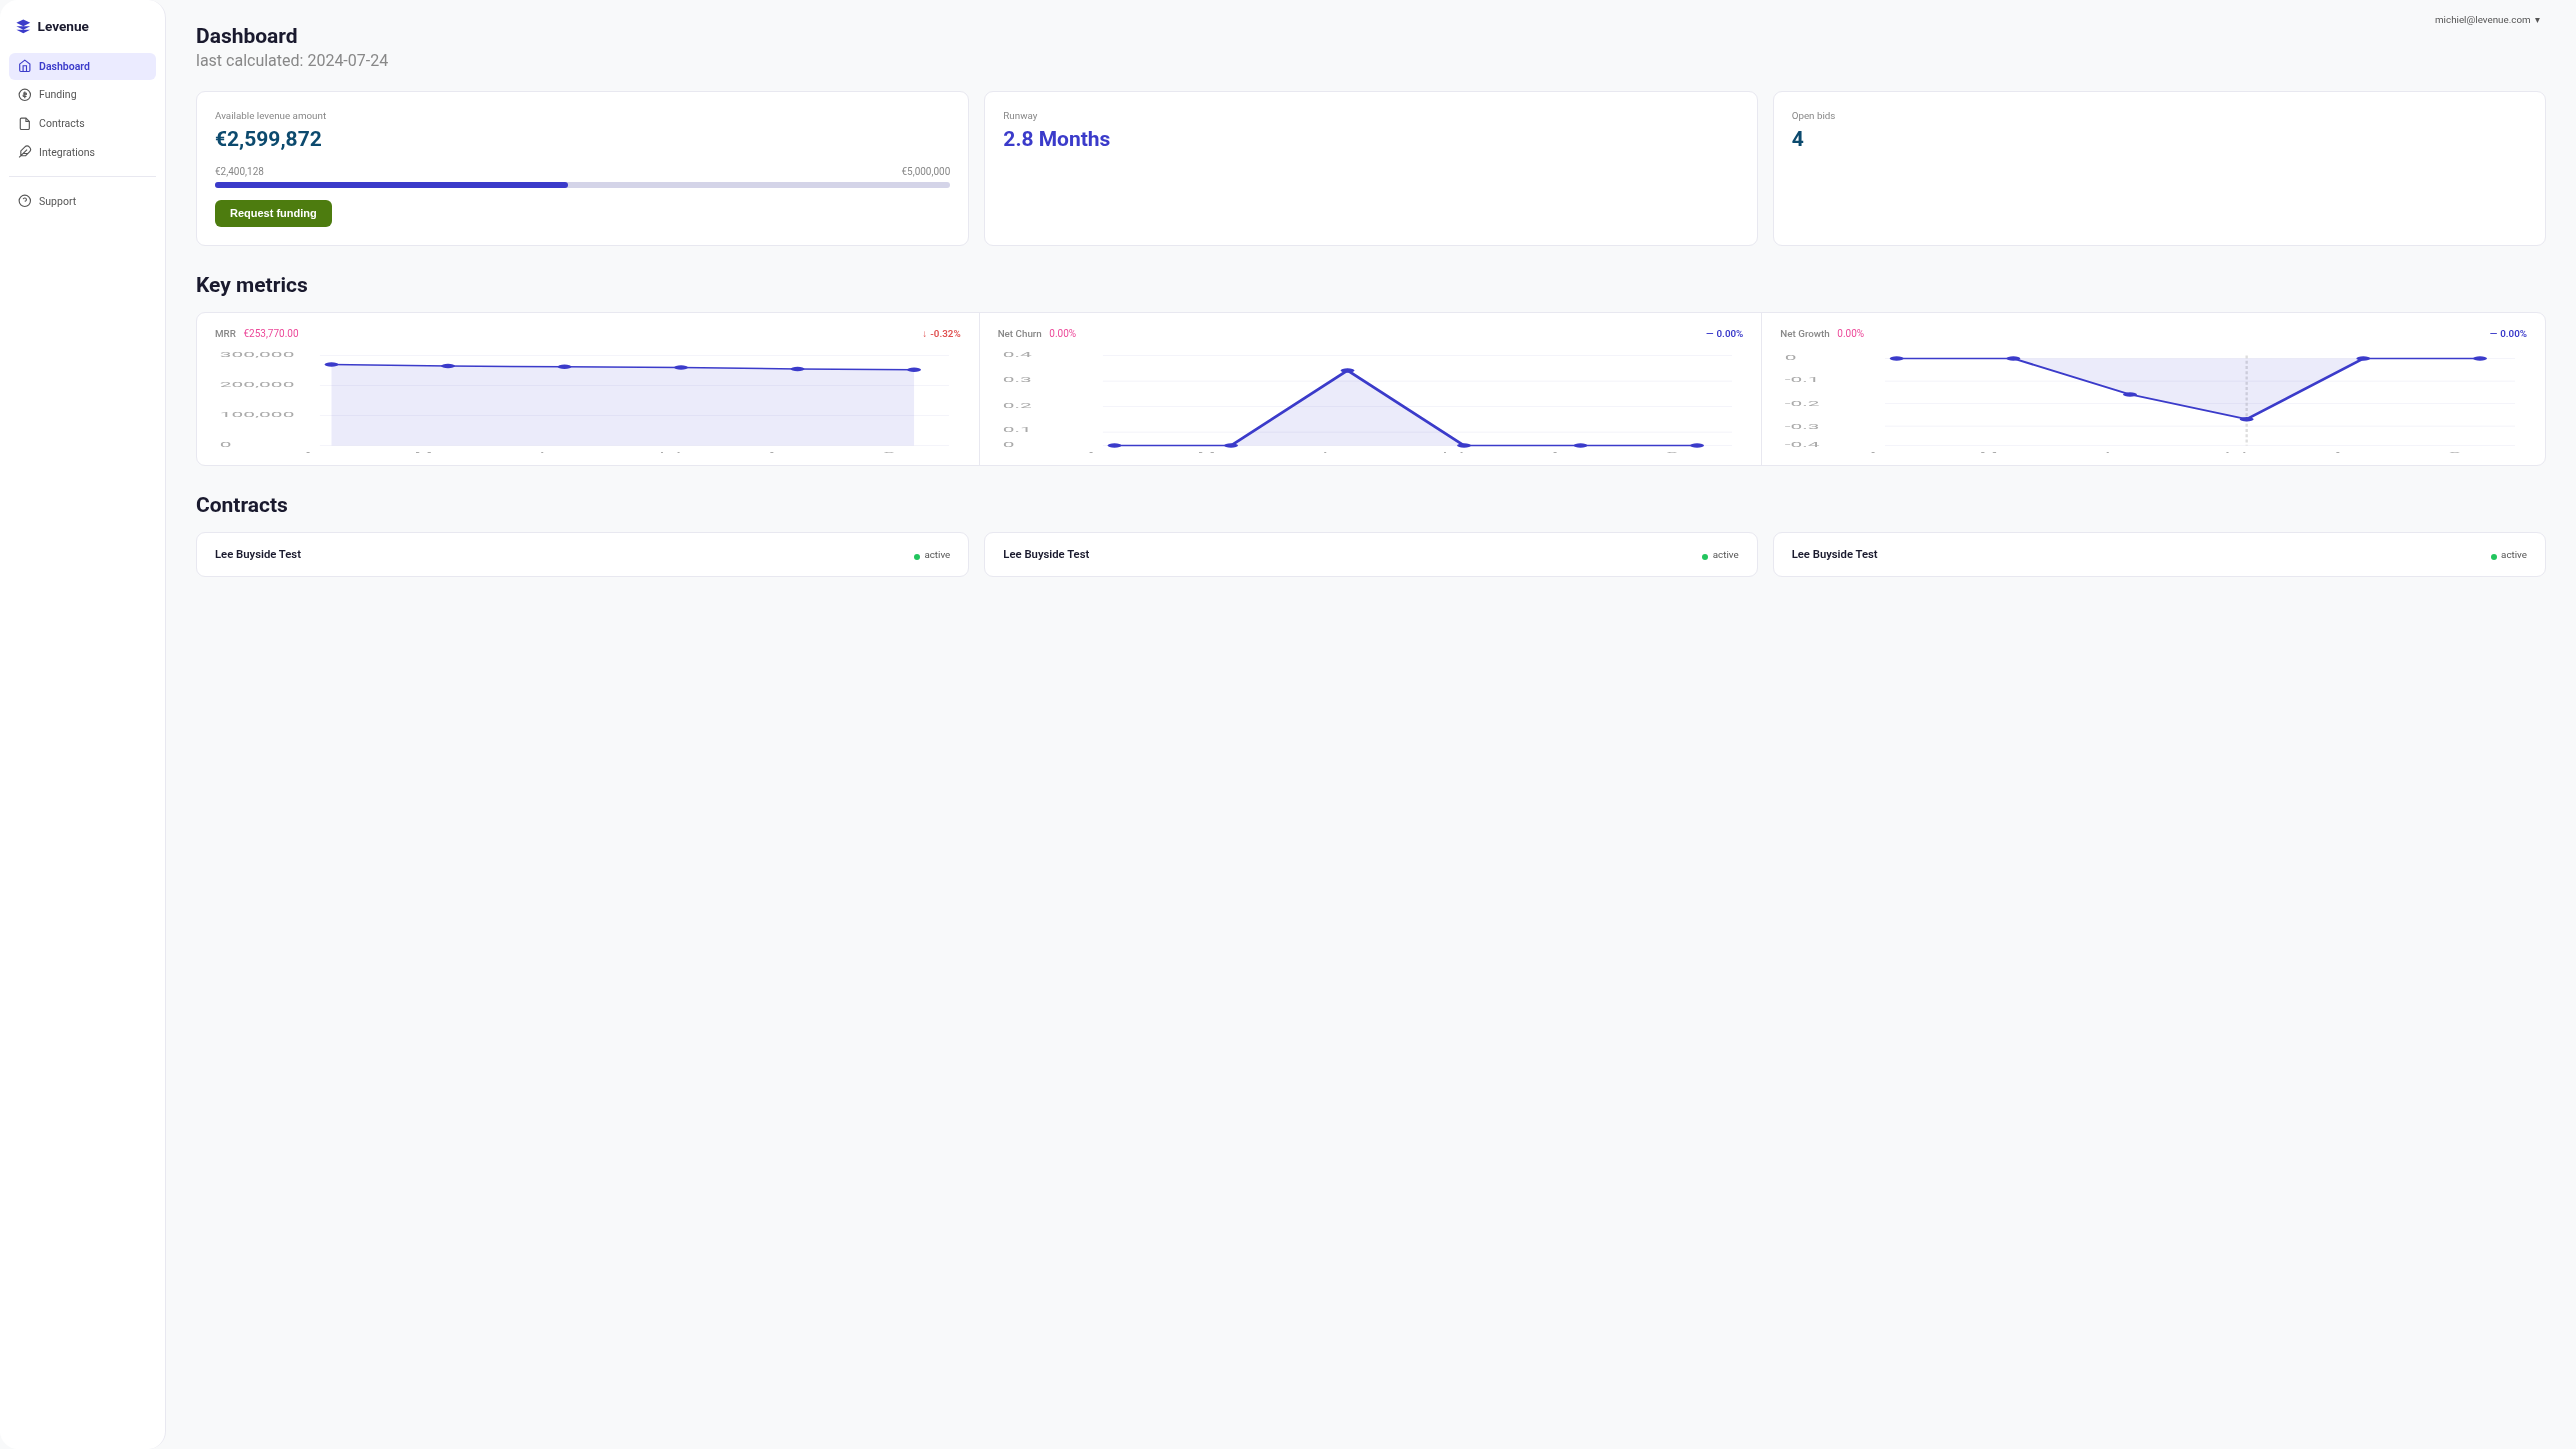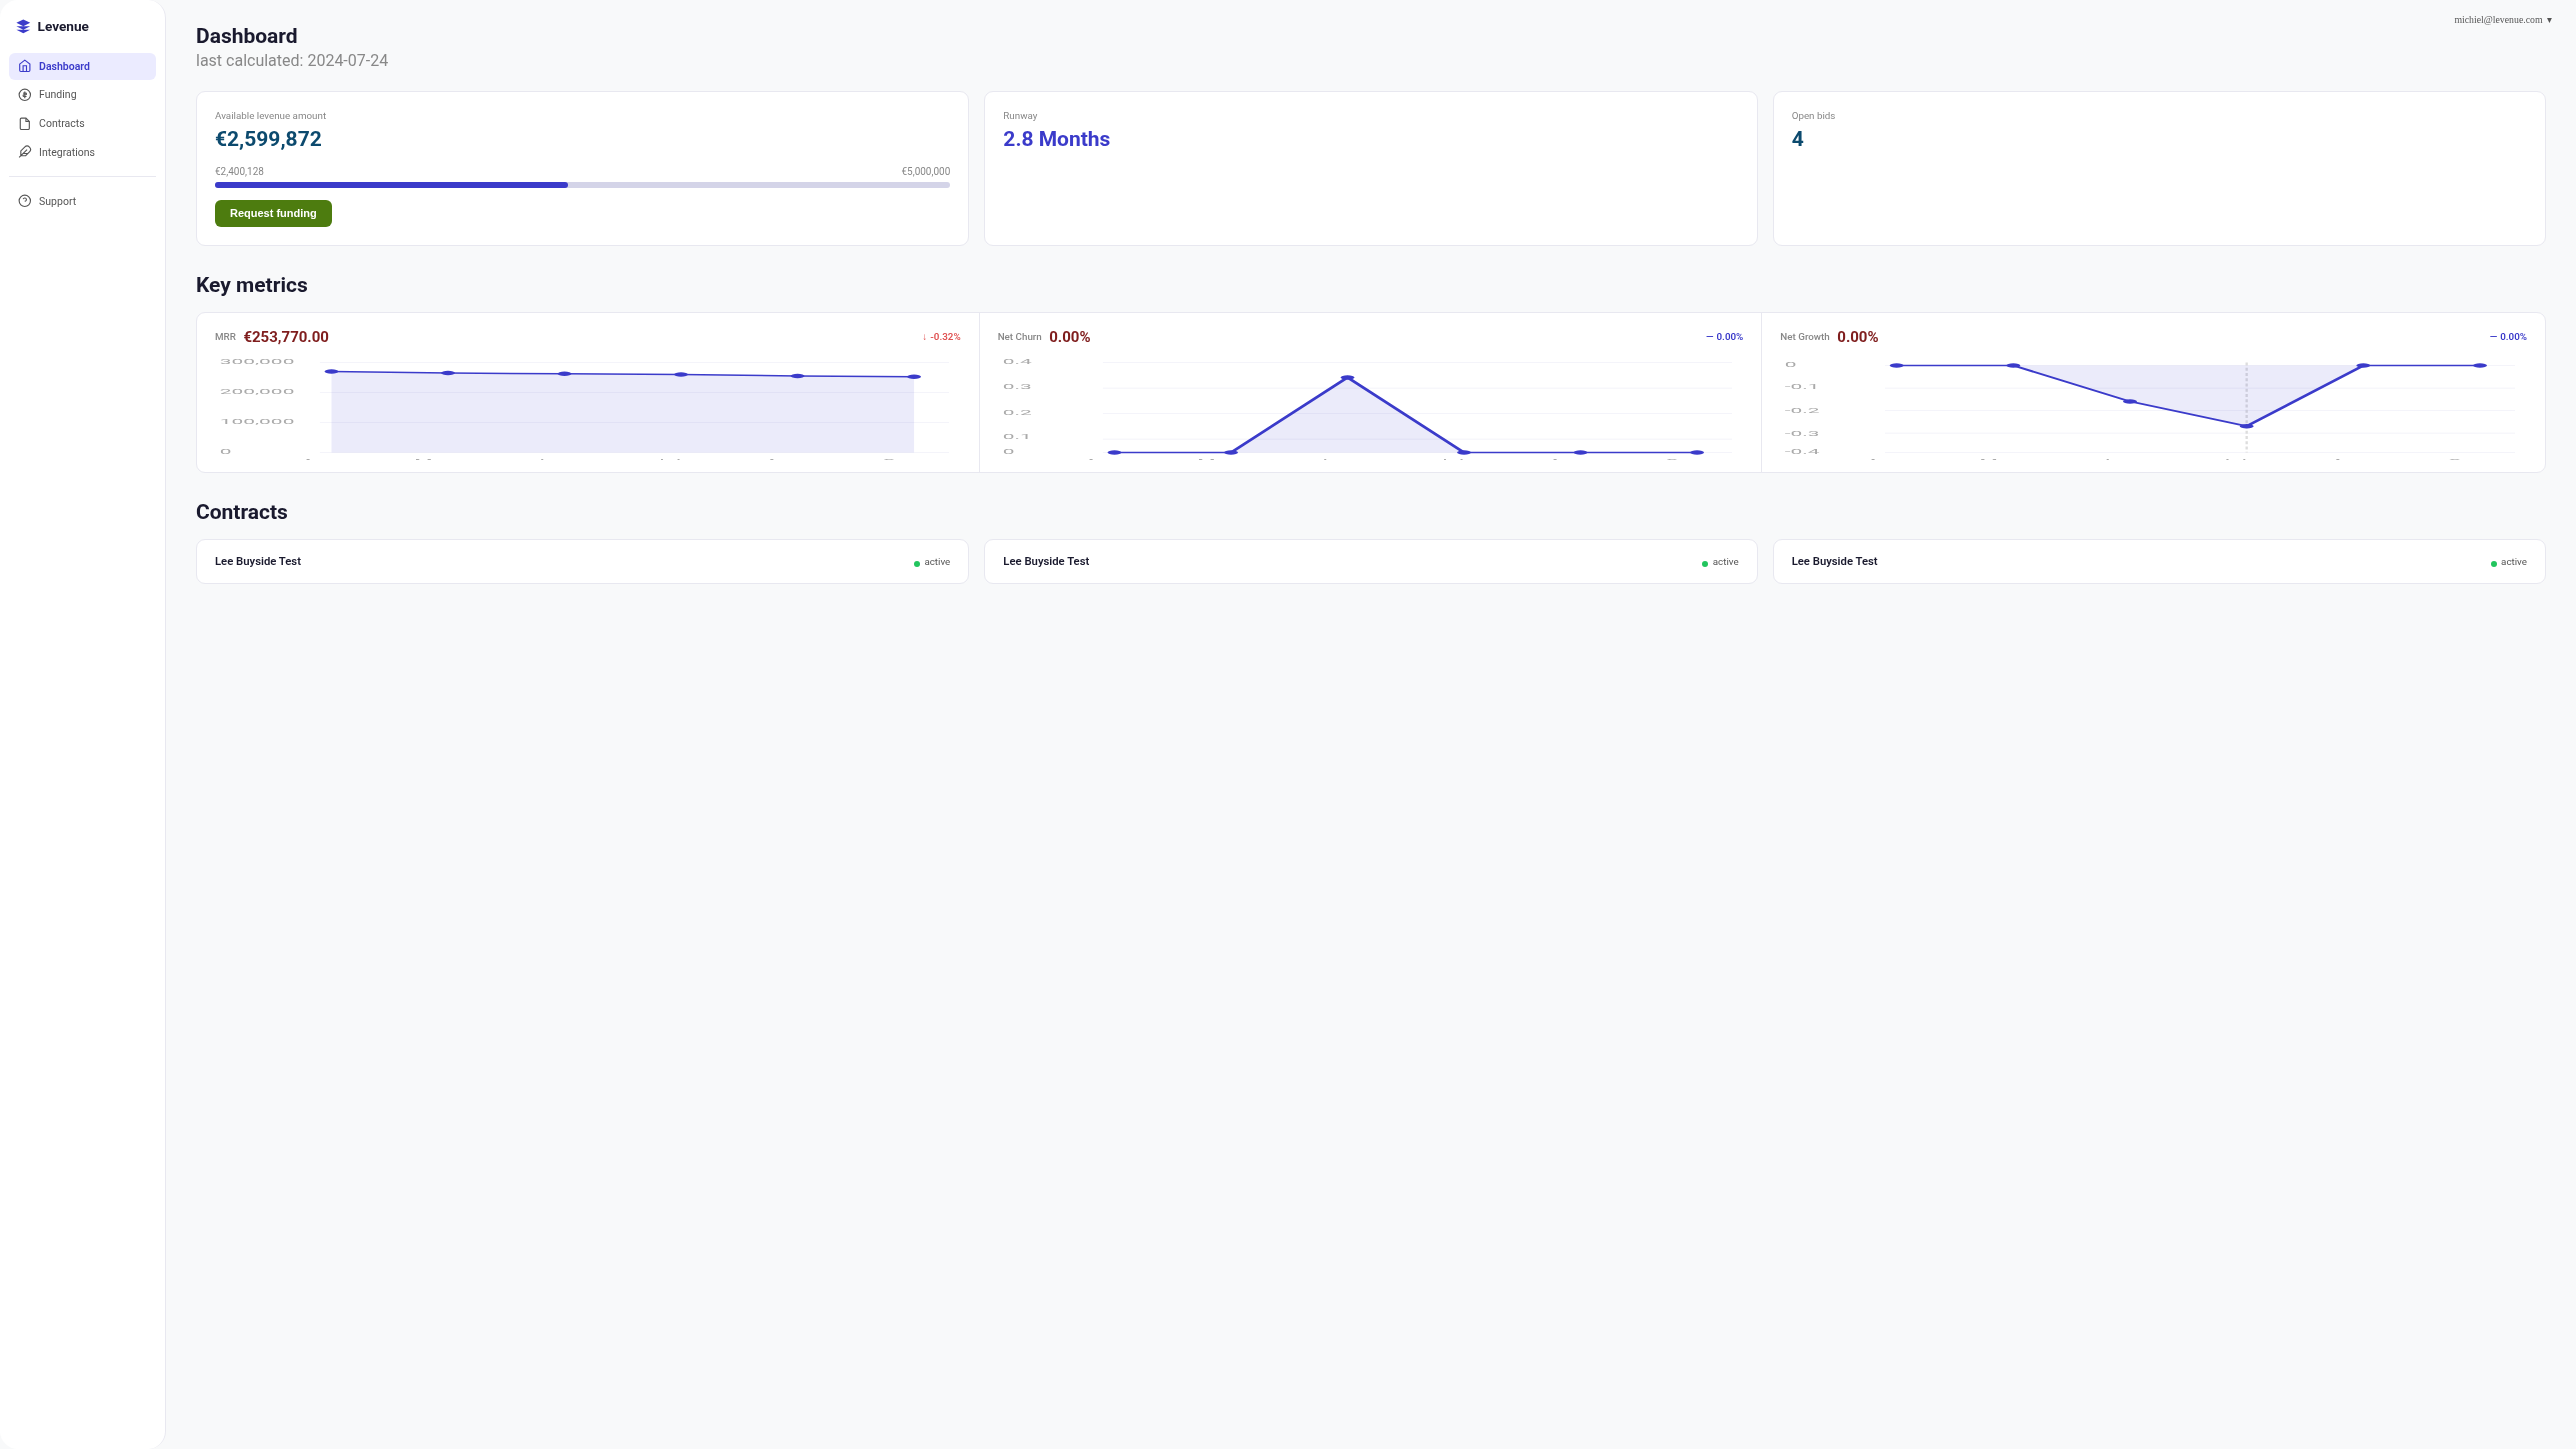--- a/index.html
+++ b/index.html
@@ -158,21 +158,21 @@
       border-right: 0.8px solid #e8e8f0;
     }
     .metric-panel:last-child { border-right: none; }
     .metric-header {
       display: flex;
       align-items: center;
       justify-content: space-between;
       margin-bottom: 9px;
     }
     .metric-title { font-size: 9.8px; color: #888; font-weight: 500; }
-    .metric-value { font-size: 15px; font-weight: 700; color: #7f1d1d; }
+    .metric-value { font-size: 10px; font-weight: 400; color: #ec4899; }
     .metric-change {
       font-size: 9.8px;
       font-weight: 600;
       display: flex;
       align-items: center;
       gap: 3px;
     }
     .metric-change.negative { color: #e05252; }
     .metric-change.neutral { color: #3b3bca; }
 
@@ -274,21 +274,21 @@
           <circle cx="12" cy="12" r="10"></circle>
           <path d="M9.09 9a3 3 0 015.83 1c0 2-3 3-3 3"></path>
           <line x1="12" y1="17" x2="12.01" y2="17"></line>
         </svg>
       </span>
       <span>Support</span>
     </a>
   </nav>
 </aside>
 
-<div class="topbar" style="position:fixed; top:0; right:0; z-index:10; background:transparent;font-family:Liberation Serif, serif;">
+<div class="topbar" style="position:fixed; top:0; right:12px; z-index:10; background:transparent;">
   <span>michiel@levenue.com</span>
   <span>▾</span>
 </div>
 
 <main class="main">
 
   <h1 class="page-title">Dashboard</h1>
   <p class="page-subtitle">last calculated: 2024-07-24</p>
 
   <div class="cards-row">

